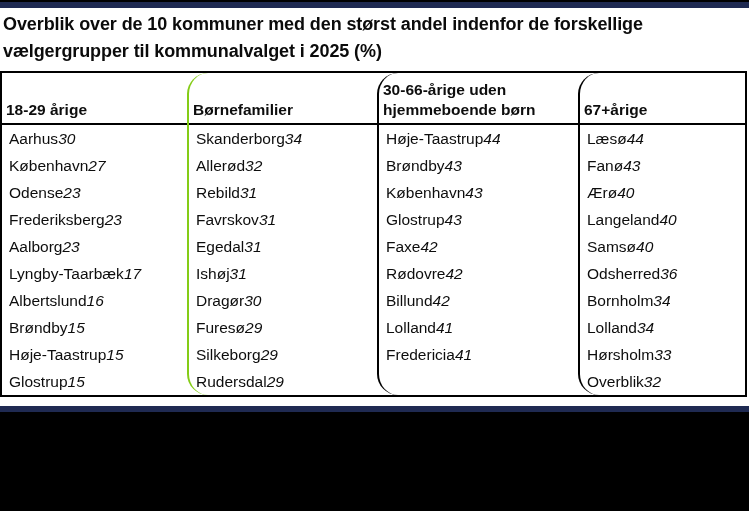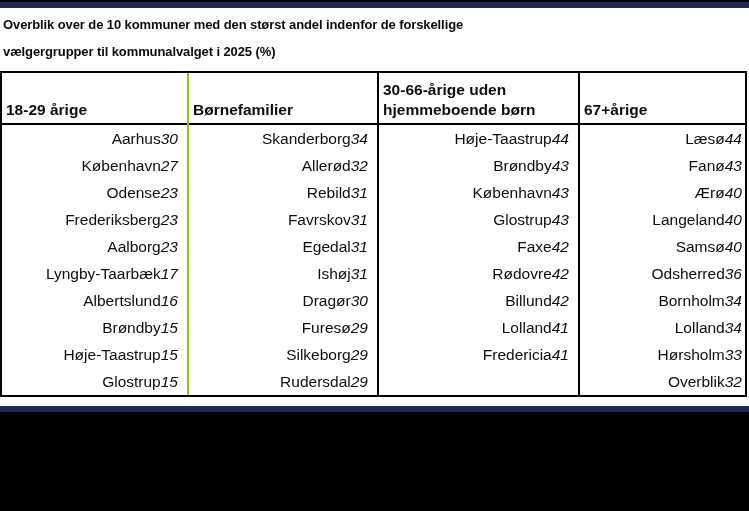--- a/index.html
+++ b/index.html
@@ -11,50 +11,50 @@
     background: #ffffff;
     font-family: "Liberation Sans", sans-serif;
     color: var(--ink);
     overflow: hidden;
   }
   .topbar-black { position:absolute; top:0; left:0; width:749px; height:2px; background:#000; }
   .topbar-navy  { position:absolute; top:2px; left:0; width:749px; height:6px; background:var(--navy); }
 
   .title {
     position:absolute; top:11px; left:3px; width:740px;
-    font-size:13px; font-weight:bold; line-height:27px;
+    font-size:18px; font-weight:bold; line-height:27px;
     color:#0b0b0b; letter-spacing:-0.1px;
   }
   .title div { white-space: nowrap; }
 
   .report-table {
     position:absolute; top:71px; left:0;
     width:743px;
     border:2px solid #000;
     display:flex;
     background:#fff;
   }
-  .col-group { display:flex; flex-direction:column; }
+  .col-group { display:flex; flex-direction:column;border-radius:21px; }
   .g1 { width:185px; }
   .g2 { width:188px; border-left:2px solid #84cc16; }
   .g3 { width:199px; border-left:2px solid #000; }
   .g4 { width:165px; border-left:2px solid #000; }
 
   .group-header {
     height:45px;
     padding:2px 4px 3px 4px;
     border-bottom:2px solid #000;
     display:flex; align-items:flex-end;
     font-weight:bold; font-size:15.5px; line-height:20px;
   }
   .rows { display:flex; flex-direction:column; }
   .data-row {
     height:27px;
-    display:flex; justify-content:flex-end; align-items:center;
-    padding-left:2px; padding-right:9px;
+    display:flex; justify-content:flex-start; align-items:center;
+    padding-left:7px; padding-right:9px;
     font-size:15.5px;
   }
   .g4 .data-row { padding-right:3px; }
   .cell-name  { white-space:nowrap; }
   .cell-value { white-space:nowrap;font-style:italic; }
 
   .footer-navy  { position:absolute; top:406px; left:0; width:749px; height:6px; background:var(--navy); }
   .footer-black { position:absolute; top:412px; left:0; width:749px; height:99px; background:#000; }
 </style>
 </head>

